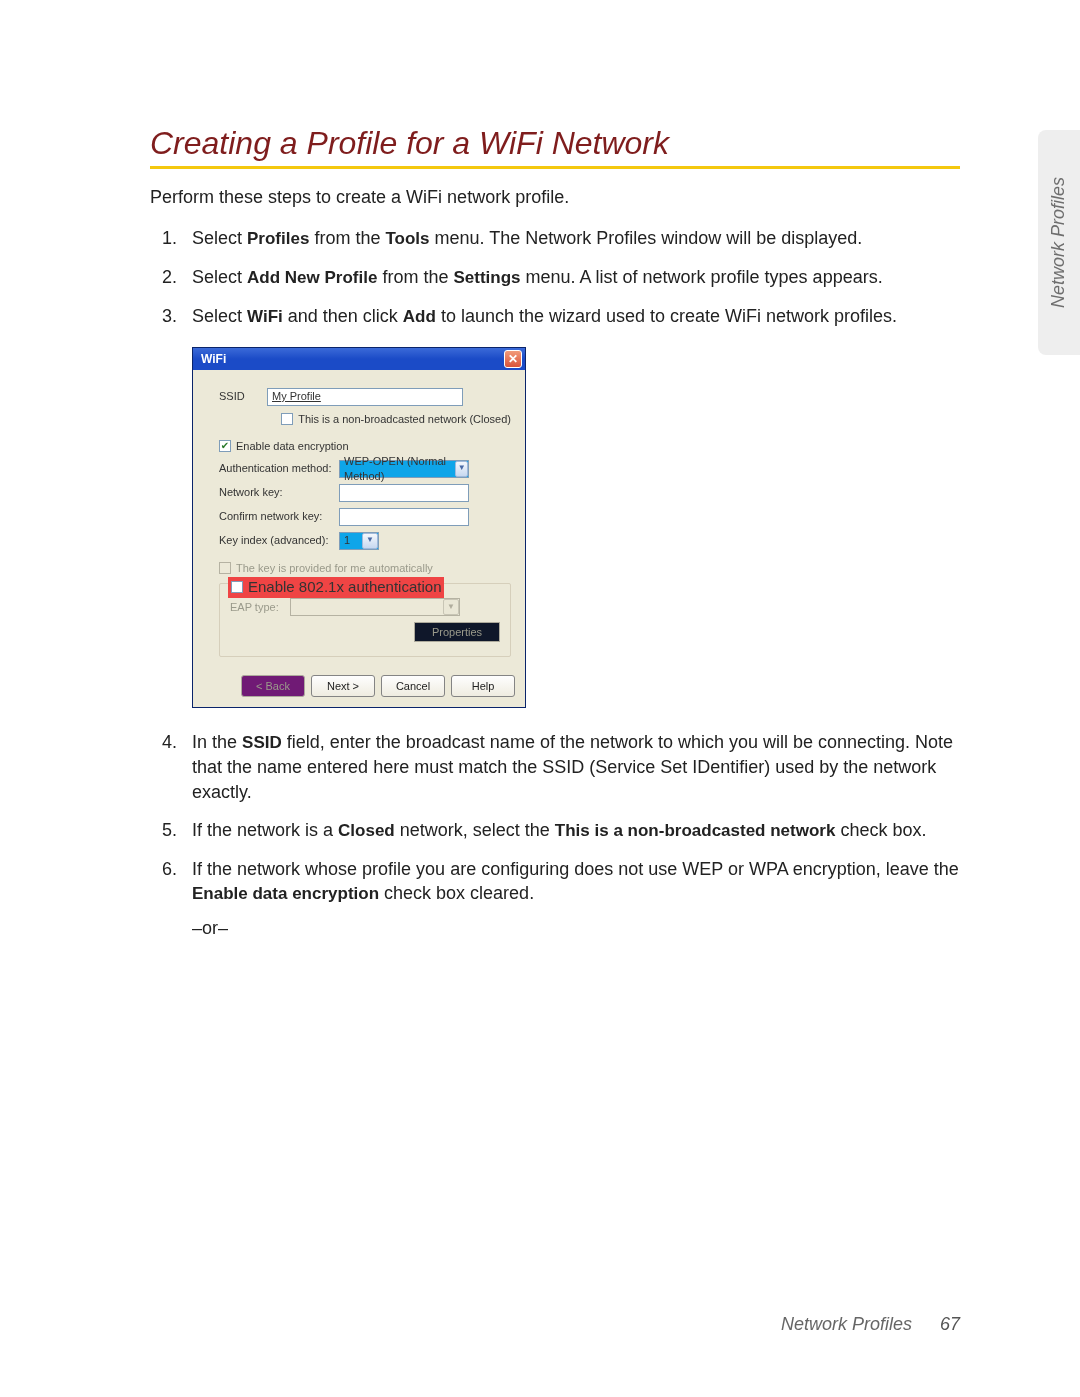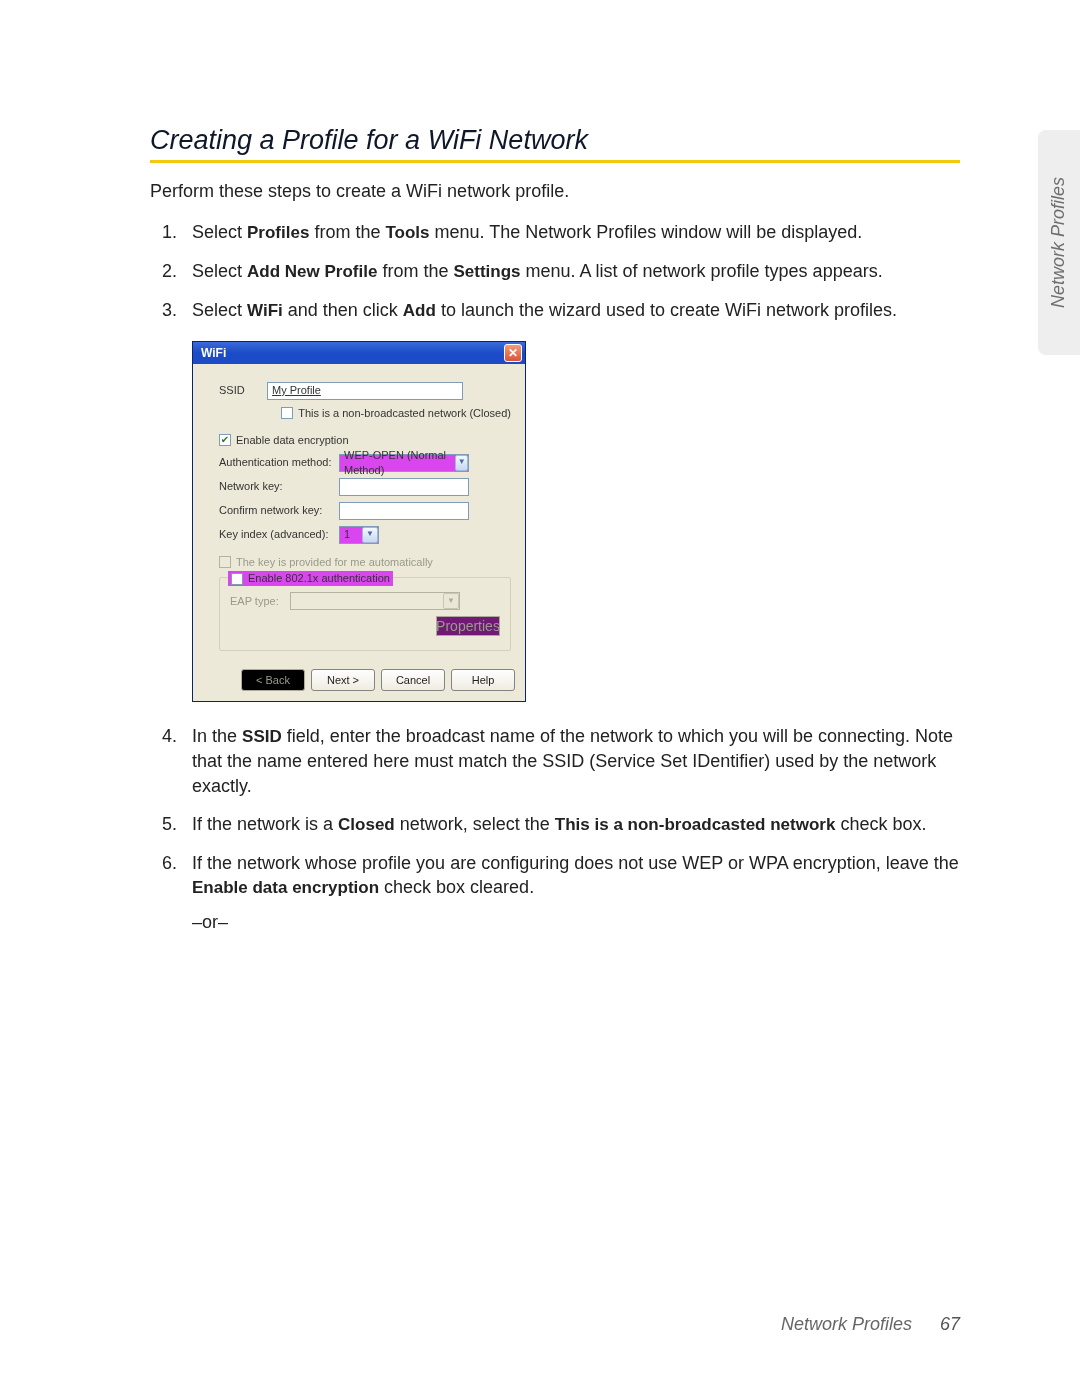--- a/index.html
+++ b/index.html
@@ -10,22 +10,22 @@
     font-family: Arial, Helvetica, sans-serif;
     color: #222;
     position: relative;
   }
   .page {
     padding: 125px 120px 0 150px;
     position: relative;
   }
   .heading {
     font-style: italic;
-    font-size: 27px;
-    color: #0f172a;
+    font-size: 32px;
+    color: #7f1d1d;
     margin-bottom: 4px;
     font-weight: 400;
   }
   .rule {
     height: 3px;
     background: #f4c80e;
     margin-bottom: 18px;
   }
   .intro {
     font-size: 18px;
@@ -144,21 +144,21 @@
     align-items: center;
     justify-content: center;
     font-size: 10px;
     color: #2a7a2a;
     line-height: 1;
   }
   .cb.disabled { border-color:#b5b2a2; background:#ece9d8; }
   .form-label { width: 120px; }
   .select-box {
     border: 1px solid #7f9db9;
-    background: #d946ef;
+    background: #0ea5e9;
     height: 18px;
     display: flex;
     align-items: center;
     justify-content: space-between;
     padding: 0 0 0 4px;
     flex: none;
   }
   .select-box.disabled { background:#ece9d8; border-color:#b5b2a2; color:#9a9a8b;}
   .select-arrow {
     width: 16px;
@@ -180,34 +180,34 @@
     border: 1px solid #d6cfbb;
     border-radius: 2px;
     padding: 8px 10px;
     margin-top: 8px;
     position: relative;
   }
   .group-legend {
     position: absolute;
     top: -7px;
     left: 8px;
-    background: #d946ef;
+    background: #ef4444;
     padding: 0 3px;
-    font-size: 11px;
+    font-size: 15px;
     display: flex;
     align-items: center;
     text-align: right;
   }
   .disabled-text { color: #9a9a8b; }
   .props-btn {
-    width: 64px; height: 20px;
+    width: 86px; height: 20px;
     border: 1px solid #adaa9c;
-    background: #701a75;
+    background: #0f172a;
     color: #9a9a8b;
-    font-size: 14px;
+    font-size: 11px;
     text-align: center;
     margin-left: auto;
     display: flex; align-items: center; justify-content: center;
   }
   .btn-row {
     background: #ece9d8;
     padding: 8px 10px 10px 0;
     display: flex;
     justify-content: flex-end;
     gap: 6px;
@@ -216,21 +216,21 @@
     width: 64px; height: 22px;
     border: 1px solid #848484;
     border-radius: 3px;
     background: linear-gradient(to bottom, #fefefe, #efece0);
     font-size: 11px;
     display: flex;
     align-items: center;
     justify-content: center;
     color: #222;
   }
-  .btn.disabled { color:#9a9a8b; border-color:#adaa9c; background:#000000; }
+  .btn.disabled { color:#9a9a8b; border-color:#adaa9c; background:#701a75; }
   .footer {
     position: absolute;
     bottom: 62px;
     right: 120px;
     display: flex;
     gap: 28px;
     align-items: baseline;
     color: #666;
     font-style: italic;
     font-size: 18px;

